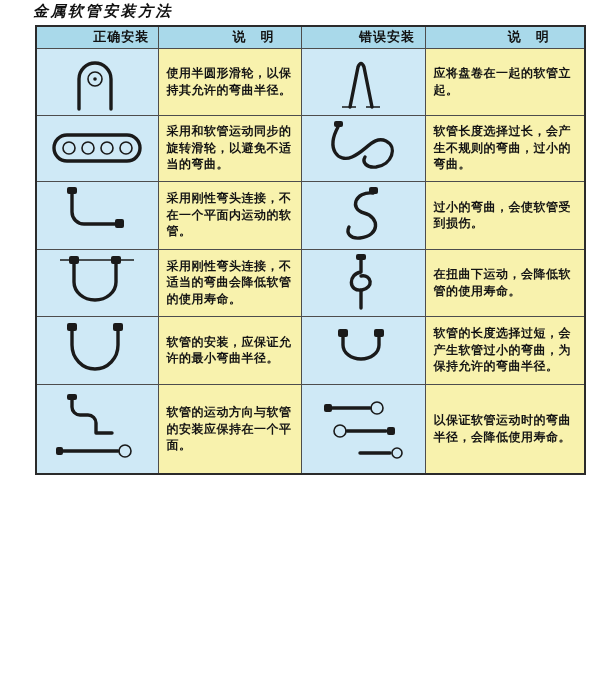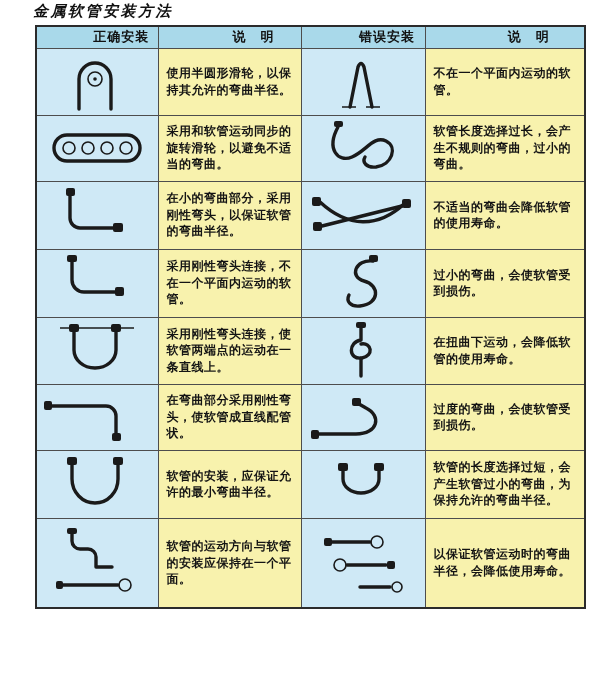--- a/index.html
+++ b/index.html
@@ -57,21 +57,21 @@
           <circle class="fit" cx="53" cy="26" r="1.8"></circle>
         </svg>
       </td>
       <td class="txt">使用半圆形滑轮，以保持其允许的弯曲半径。</td>
       <td class="img">
         <svg width="110" height="58" viewBox="0 0 110 58">
           <path class="hosel" d="M42,54 L50,14 Q53,7 56,14 L64,54"></path>
           <path class="thin" d="M34,54 h14 M58,54 h14"></path>
         </svg>
       </td>
-      <td class="txt">不在一个平面内运动的软管。</td>
+      <td class="txt">应将盘卷在一起的软管立起。</td>
     </tr>
 
     <tr class="r3">
       <td class="img">
         <svg width="110" height="58" viewBox="0 0 110 58">
           <rect class="hosel" x="12" y="16" width="86" height="26" rx="13"></rect>
           <circle class="thin" cx="27" cy="29" r="6"></circle>
           <circle class="thin" cx="46" cy="29" r="6"></circle>
           <circle class="thin" cx="65" cy="29" r="6"></circle>
           <circle class="thin" cx="84" cy="29" r="6"></circle>
@@ -80,40 +80,20 @@
       <td class="txt">采用和软管运动同步的旋转滑轮，以避免不适当的弯曲。</td>
       <td class="img">
         <svg width="110" height="58" viewBox="0 0 110 58">
           <rect class="fit" x="26" y="2" width="9" height="6" rx="2"></rect>
           <path class="hosel" d="M30,8 C18,30 30,44 44,38 C58,32 66,16 78,22 C90,28 84,46 68,48 C58,49 54,43 57,38"></path>
         </svg>
       </td>
       <td class="txt">软管长度选择过长，会产生不规则的弯曲，过小的弯曲。</td>
     </tr>
 
-    <tr class="r4">
-      <td class="img">
-        <svg width="110" height="58" viewBox="0 0 110 58">
-          <rect class="fit" x="24" y="2" width="9" height="8" rx="2"></rect>
-          <path class="hosel" d="M28,8 V32 A10,10 0 0 0 38,42 H72"></path>
-          <rect class="fit" x="71" y="37" width="10" height="9" rx="2"></rect>
-        </svg>
-      </td>
-      <td class="txt">在小的弯曲部分，采用刚性弯头，以保证软管的弯曲半径。</td>
-      <td class="img">
-        <svg width="110" height="58" viewBox="0 0 110 58">
-          <path class="hosel" d="M12,16 C40,42 70,42 96,18"></path>
-          <path class="hosel" d="M14,40 L94,20"></path>
-          <rect class="fit" x="4" y="11" width="9" height="9" rx="2"></rect>
-          <rect class="fit" x="94" y="13" width="9" height="9" rx="2"></rect>
-          <rect class="fit" x="5" y="36" width="9" height="9" rx="2"></rect>
-        </svg>
-      </td>
-      <td class="txt">不适当的弯曲会降低软管的使用寿命。</td>
-    </tr>
 
     <tr class="r5">
       <td class="img">
         <svg width="110" height="58" viewBox="0 0 110 58">
           <rect class="fit" x="25" y="1" width="10" height="7" rx="2"></rect>
           <path class="hosel" d="M30,7 V26 A12,12 0 0 0 42,38 H74"></path>
           <rect class="fit" x="73" y="33" width="9" height="9" rx="2"></rect>
         </svg>
       </td>
       <td class="txt">采用刚性弯头连接，不在一个平面内运动的软管。</td>
@@ -128,49 +108,31 @@
 
     <tr class="r6">
       <td class="img">
         <svg width="110" height="58" viewBox="0 0 110 58">
           <path class="thin" d="M18,6 H92"></path>
           <rect class="fit" x="27" y="2" width="10" height="8" rx="2"></rect>
           <rect class="fit" x="69" y="2" width="10" height="8" rx="2"></rect>
           <path class="hosel" d="M32,10 V28 A21,18 0 0 0 74,28 V10"></path>
         </svg>
       </td>
-      <td class="txt">采用刚性弯头连接，使软管两端点的运动在一条直线上。</td>
+      <td class="txt">采用刚性弯头连接，不适当的弯曲会降低软管的使用寿命。</td>
       <td class="img">
         <svg width="110" height="58" viewBox="0 0 110 58">
           <rect class="fit" x="48" y="0" width="10" height="6" rx="2"></rect>
           <path class="hosel" d="M53,6 V18 C40,20 40,38 54,36 C66,34 64,20 53,22"></path>
           <path class="hosel" d="M53,36 V54"></path>
         </svg>
       </td>
       <td class="txt">在扭曲下运动，会降低软管的使用寿命。</td>
     </tr>
 
-    <tr class="r7">
-      <td class="img">
-        <svg width="110" height="58" viewBox="0 0 110 58">
-          <rect class="fit" x="2" y="13" width="8" height="9" rx="2"></rect>
-          <path class="hosel" d="M10,18 H64 A10,10 0 0 1 74,28 V50"></path>
-          <rect class="fit" x="70" y="45" width="9" height="8" rx="2"></rect>
-        </svg>
-      </td>
-      <td class="txt">在弯曲部分采用刚性弯头，使软管成直线配管状。</td>
-      <td class="img">
-        <svg width="110" height="58" viewBox="0 0 110 58">
-          <rect class="fit" x="3" y="42" width="8" height="9" rx="2"></rect>
-          <path class="hosel" d="M11,46 H48 C70,46 74,28 58,20 L51,16"></path>
-          <rect class="fit" x="44" y="10" width="9" height="8" rx="2"></rect>
-        </svg>
-      </td>
-      <td class="txt">过度的弯曲，会使软管受到损伤。</td>
-    </tr>
 
     <tr class="r8">
       <td class="img">
         <svg width="110" height="58" viewBox="0 0 110 58">
           <rect class="fit" x="25" y="2" width="10" height="8" rx="2"></rect>
           <rect class="fit" x="71" y="2" width="10" height="8" rx="2"></rect>
           <path class="hosel" d="M30,10 V24 A23,24 0 0 0 76,24 V10"></path>
         </svg>
       </td>
       <td class="txt">软管的安装，应保证允许的最小弯曲半径。</td>

